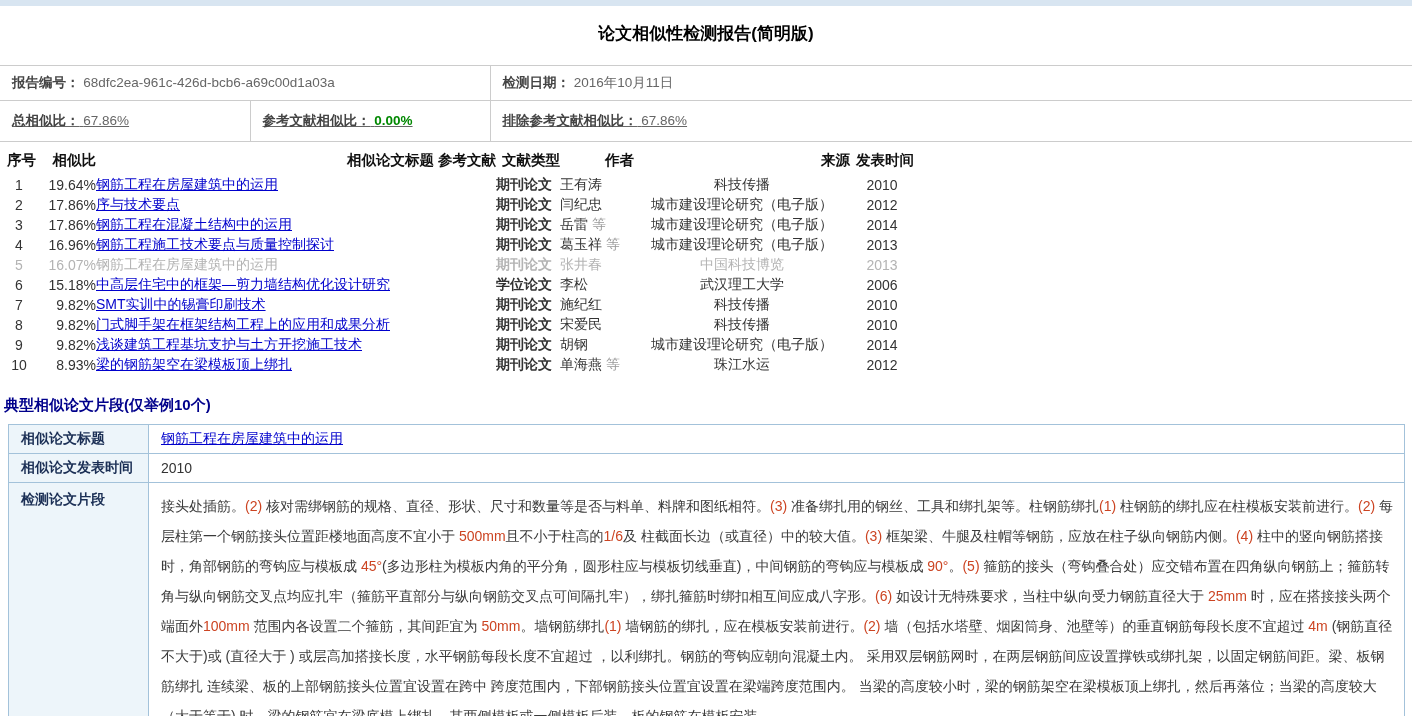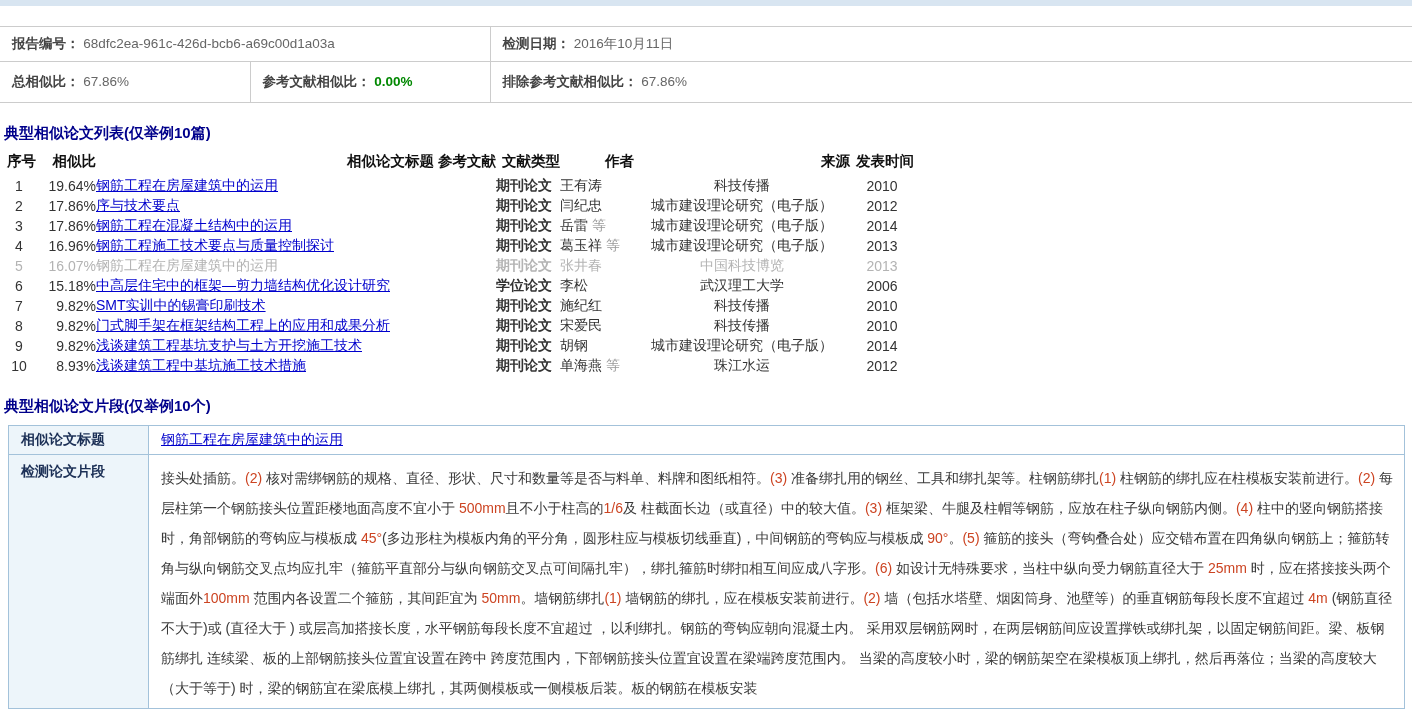--- a/index.html
+++ b/index.html
@@ -38,21 +38,21 @@
   table.info td {
     border-bottom: 1px solid #ccc;
     font-size: 13.5px;
     padding: 8px 6px 8px 12px;
     color: #666;
     vertical-align: middle;
     white-space: nowrap;
     overflow: hidden;
   }
   table.info td.br { border-right: 1px solid #ccc; }
-  table.info tr.tall td { padding-top: 11px; padding-bottom: 11px; }
+  table.info tr.tall td { padding-top: 11px; padding-bottom: 11px; text-decoration: underline; }
   .label { font-weight: bold; color: #444; }
   .value { color: #666; }
   .green { color: #008800; font-weight: bold; }
   
   .section-h {
     color: #00008b;
     font-weight: bold;
     font-size: 15px;
     margin: 21px 0 0 4px;
   }
@@ -117,20 +117,21 @@
   }
   .hl { color: #cc4422; }
 </style>
 </head>
 <body>
 
 <div class="page">
 
   <div class="top-strip"></div>
 
+  <div class="page-title">论文相似性检测报告(简明版)</div>
 
   <table class="info">
     <colgroup>
         <col style="width:250px">
         <col style="width:240px">
         <col style="width:922px">
       </colgroup>
     <tbody>
         <tr>
       <td colspan="2" class="br">
@@ -152,21 +153,20 @@
         <span class="green">0.00%</span>
       </td>
       <td>
         <span class="label">排除参考文献相似比：</span>
         <span class="value">67.86%</span>
       </td>
     </tr>
   </tbody>
     </table>
 
-  <div class="section-h">典型相似论文列表(仅举例10篇)</div>
 
   <table class="papers">
     <colgroup>
       <col style="width:34px">
         <col style="width:60px">
         <col style="width:338px">
         <col style="width:62px">
       <col style="width:64px">
         <col style="width:74px">
         <col style="width:216px">
@@ -271,39 +271,43 @@
           <td class="c-title"><a href="#" class="paper-link">浅谈建筑工程基坑支护与土方开挖施工技术</a></td>
           <td class="c-ref"></td>
           <td class="c-type">期刊论文</td>
           <td class="c-author">胡钢</td>
           <td class="c-source">城市建设理论研究（电子版）</td>
           <td class="c-year">2014</td>
         </tr>
         <tr>
           <td class="c-seq">10</td>
           <td class="c-ratio">8.93%</td>
-          <td class="c-title"><a href="#" class="paper-link">浅谈建筑工程中基坑施工技术措施</a></td>
+          <td class="c-title"><a href="#" class="paper-link">梁的钢筋架空在梁模板顶上绑扎</a></td>
           <td class="c-ref"></td>
           <td class="c-type">期刊论文</td>
           <td class="c-author">单海燕<span class="etal"> 等</span></td>
           <td class="c-source">珠江水运</td>
           <td class="c-year">2012</td>
         </tr>
       </tbody>
   </table>
 
   <div class="section-h">典型相似论文片段(仅举例10个)</div>
 
   <table class="frag">
     <tbody>
         <tr>
       <td class="flabel">相似论文标题</td>
       <td>
         <a href="#" class="paper-link">钢筋工程在房屋建筑中的运用</a>
       </td>
+    </tr>
+    <tr>
+      <td class="flabel">相似论文发表时间</td>
+      <td>2010</td>
     </tr>
     <tr class="fragment-row">
       <td class="flabel">检测论文片段</td>
       <td>
         <div class="fragment-text">接头处插筋。<span class="hl">(2)</span> 核对需绑钢筋的规格、直径、形状、尺寸和数量等是否与料单、料牌和图纸相符。<span class="hl">(3)</span> 准备绑扎用的钢丝、工具和绑扎架等。柱钢筋绑扎<span class="hl">(1)</span> 柱钢筋的绑扎应在柱模板安装前进行。<span class="hl">(2)</span> 每层柱第一个钢筋接头位置距楼地面高度不宜小于 <span class="hl">500mm</span>且不小于柱高的<span class="hl">1/6</span>及 柱截面长边（或直径）中的较大值。<span class="hl">(3)</span> 框架梁、牛腿及柱帽等钢筋，应放在柱子纵向钢筋内侧。<span class="hl">(4)</span> 柱中的竖向钢筋搭接时，角部钢筋的弯钩应与模板成 <span class="hl">45°</span>(多边形柱为模板内角的平分角，圆形柱应与模板切线垂直)，中间钢筋的弯钩应与模板成 <span class="hl">90°</span>。<span class="hl">(5)</span> 箍筋的接头（弯钩叠合处）应交错布置在四角纵向钢筋上；箍筋转角与纵向钢筋交叉点均应扎牢（箍筋平直部分与纵向钢筋交叉点可间隔扎牢），绑扎箍筋时绑扣相互间应成八字形。<span class="hl">(6)</span> 如设计无特殊要求，当柱中纵向受力钢筋直径大于 <span class="hl">25mm</span> 时，应在搭接接头两个端面外<span class="hl">100mm</span> 范围内各设置二个箍筋，其间距宜为 <span class="hl">50mm</span>。墙钢筋绑扎<span class="hl">(1)</span> 墙钢筋的绑扎，应在模板安装前进行。<span class="hl">(2)</span> 墙（包括水塔壁、烟囱筒身、池壁等）的垂直钢筋每段长度不宜超过 <span class="hl">4m</span> (钢筋直径不大于)或  (直径大于 ) 或层高加搭接长度，水平钢筋每段长度不宜超过 ，以利绑扎。钢筋的弯钩应朝向混凝土内。 采用双层钢筋网时，在两层钢筋间应设置撑铁或绑扎架，以固定钢筋间距。梁、板钢筋绑扎 连续梁、板的上部钢筋接头位置宜设置在跨中  跨度范围内，下部钢筋接头位置宜设置在梁端跨度范围内。 当梁的高度较小时，梁的钢筋架空在梁模板顶上绑扎，然后再落位；当梁的高度较大（大于等于) 时，梁的钢筋宜在梁底模上绑扎，其两侧模板或一侧模板后装。板的钢筋在模板安装</div>
       </td>
     </tr>
   </tbody>
     </table>
 

